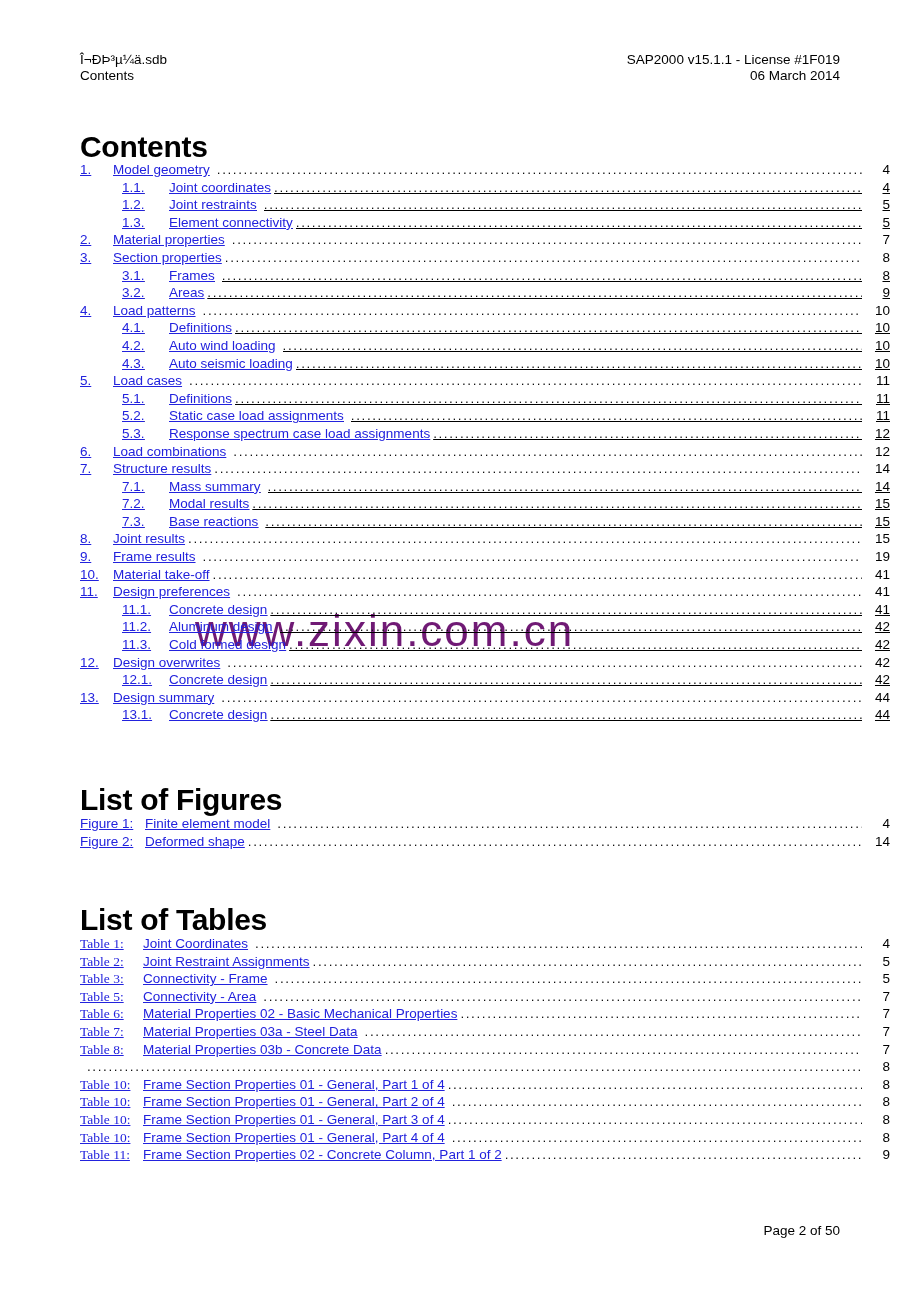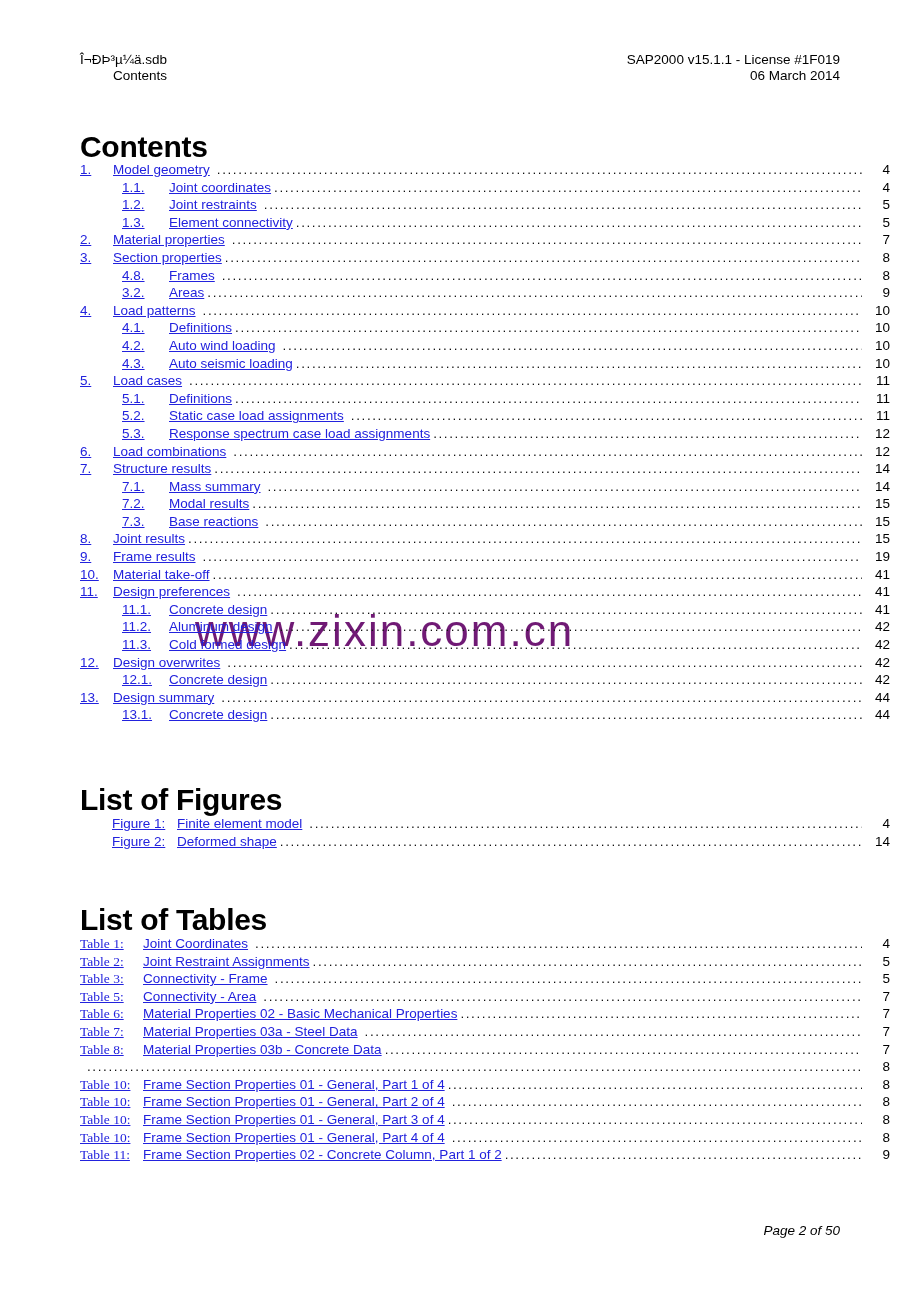--- a/index.html
+++ b/index.html
@@ -45,21 +45,21 @@
     left: 80px;
     right: 80px;
     top: 52px;
     display: flex;
     justify-content: space-between;
     align-items: flex-start;
     font-size: 13.5px;
     line-height: 16px;
     z-index: 2;
   }
-  .doc-header .hdr-left { text-align: right; }
+  .doc-header .hdr-left { text-align: left; }
   .doc-header .hdr-right { text-align: right; }
   .hdr-line { display: block; white-space: nowrap; }
 
   
   .heading {
     position: absolute;
     left: 80px;
     font-size: 30px;
     font-weight: bold;
     letter-spacing: -0.3px;
@@ -103,24 +103,24 @@
     flex: 0 0 auto;
   }
   .toc-row .label {
     display: inline-block;
   }
 
   
   .lvl1 .link { padding-left: 0; }
   .lvl1 .num   { width: 33px; }
   
-  .lvl2 { padding-left: 42px; }
+  .lvl2 { padding-left: 42px; text-decoration: underline; }
   .lvl2 .num   { width: 47px; }
   
-  .lvlfig .num { width: 65px; margin-left: 32px; }
+  .lvlfig .num { width: 65px; }
   .lvltab .num { width: 63px; font-family: Liberation Serif, serif; }
 
   .toc-row .leader {
     flex: 1 1 auto;
     overflow: hidden;
     margin: 0 2px 0 3px;
     position: relative;
     height: 14px;
   }
   .toc-row .leader::before {
@@ -145,21 +145,20 @@
 
   
   .doc-footer {
     position: absolute;
     right: 80px;
     top: 1222px;
     font-size: 13.5px;
     line-height: 17px;
     text-align: right;
     z-index: 2;
-    font-style: italic;
   }
 </style>
 </head>
 <body>
 
 <div class="page">
 
   <div class="watermark">www.zixin.com.cn</div>
 
   <div class="doc-header">
@@ -218,21 +217,21 @@
       <div class="toc-row  lvl1">
         <span class="link">
           <span class="num">3.</span>
           <span class="label">Section properties</span>
         </span>
         <span class="leader"></span>
         <span class="pg">8</span>
       </div>
       <div class="toc-row lvl2 pre-gap">
         <span class="link">
-          <span class="num">4.8.</span>
+          <span class="num">3.1.</span>
           <span class="label">Frames</span>
         </span>
         <span class="leader"></span>
         <span class="pg">8</span>
       </div>
       <div class="toc-row  lvl2">
         <span class="link">
           <span class="num">3.2.</span>
           <span class="label">Areas</span>
         </span>

